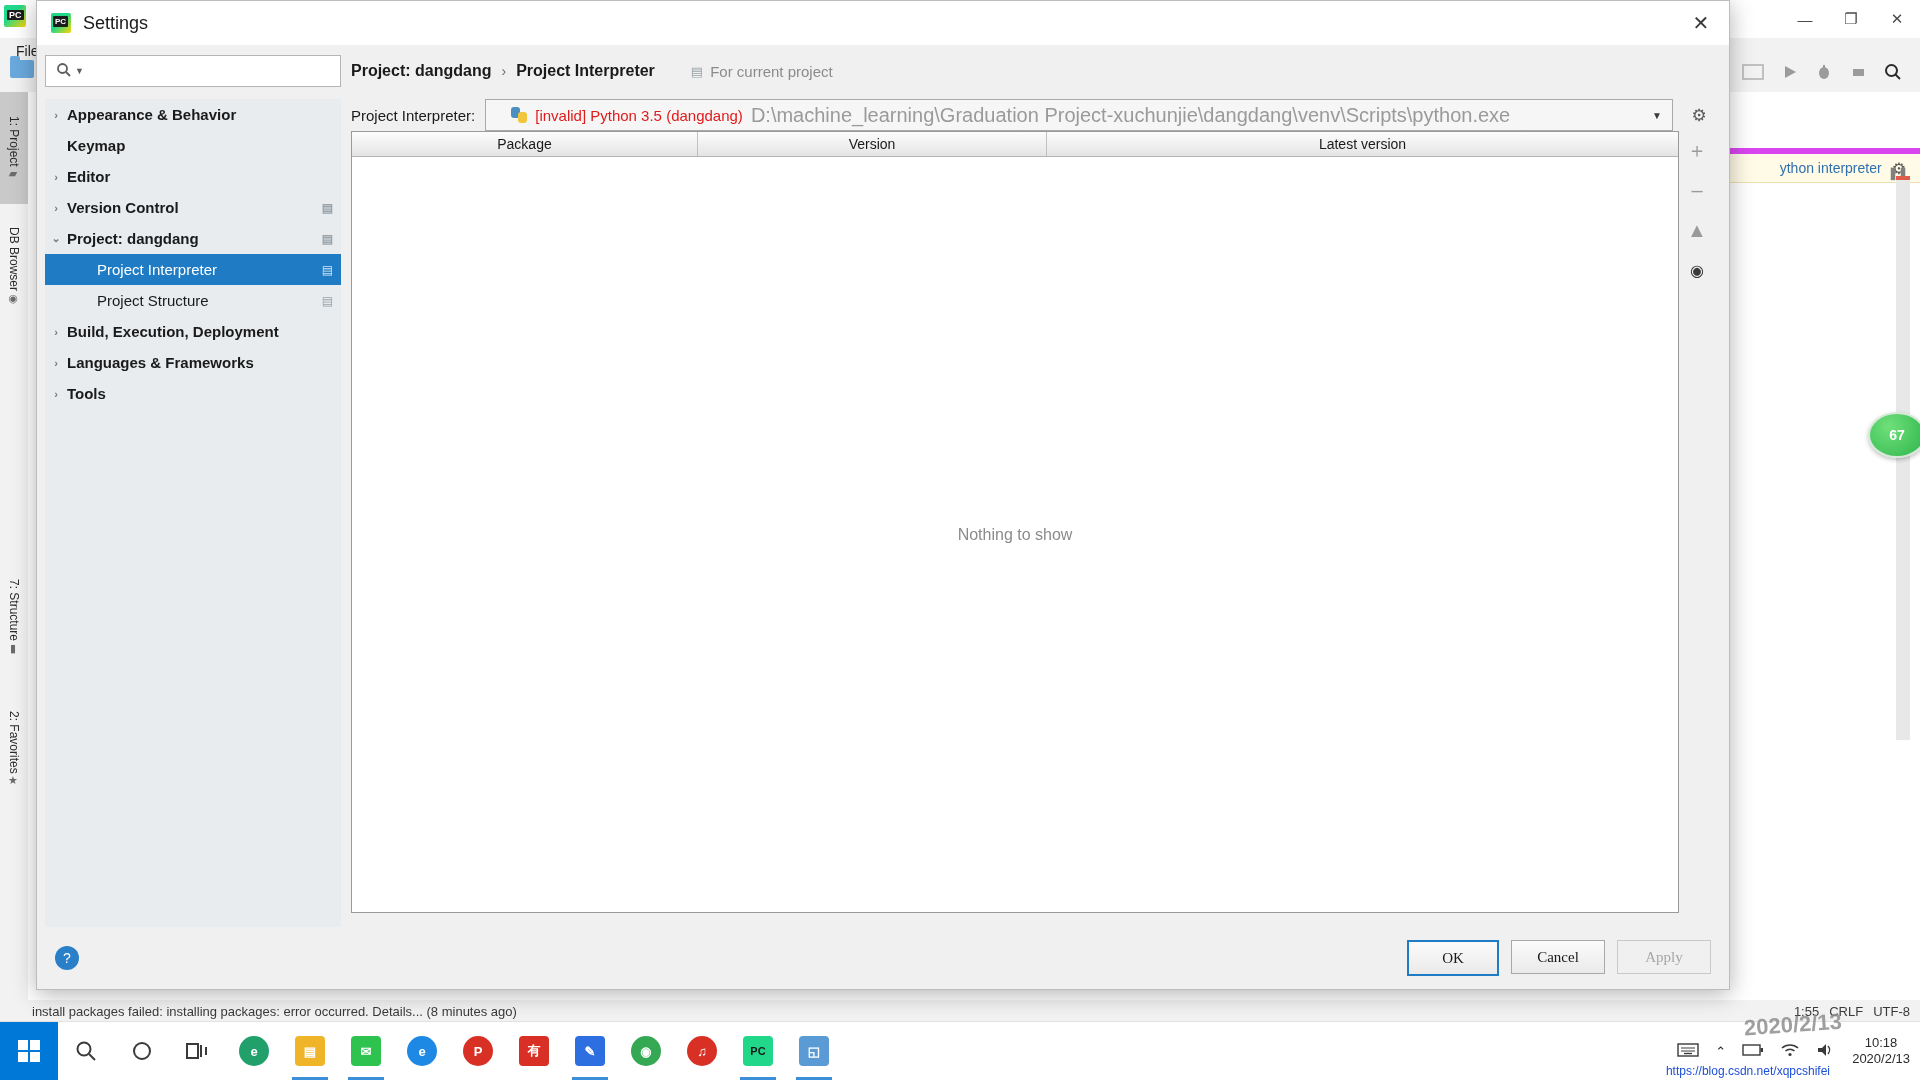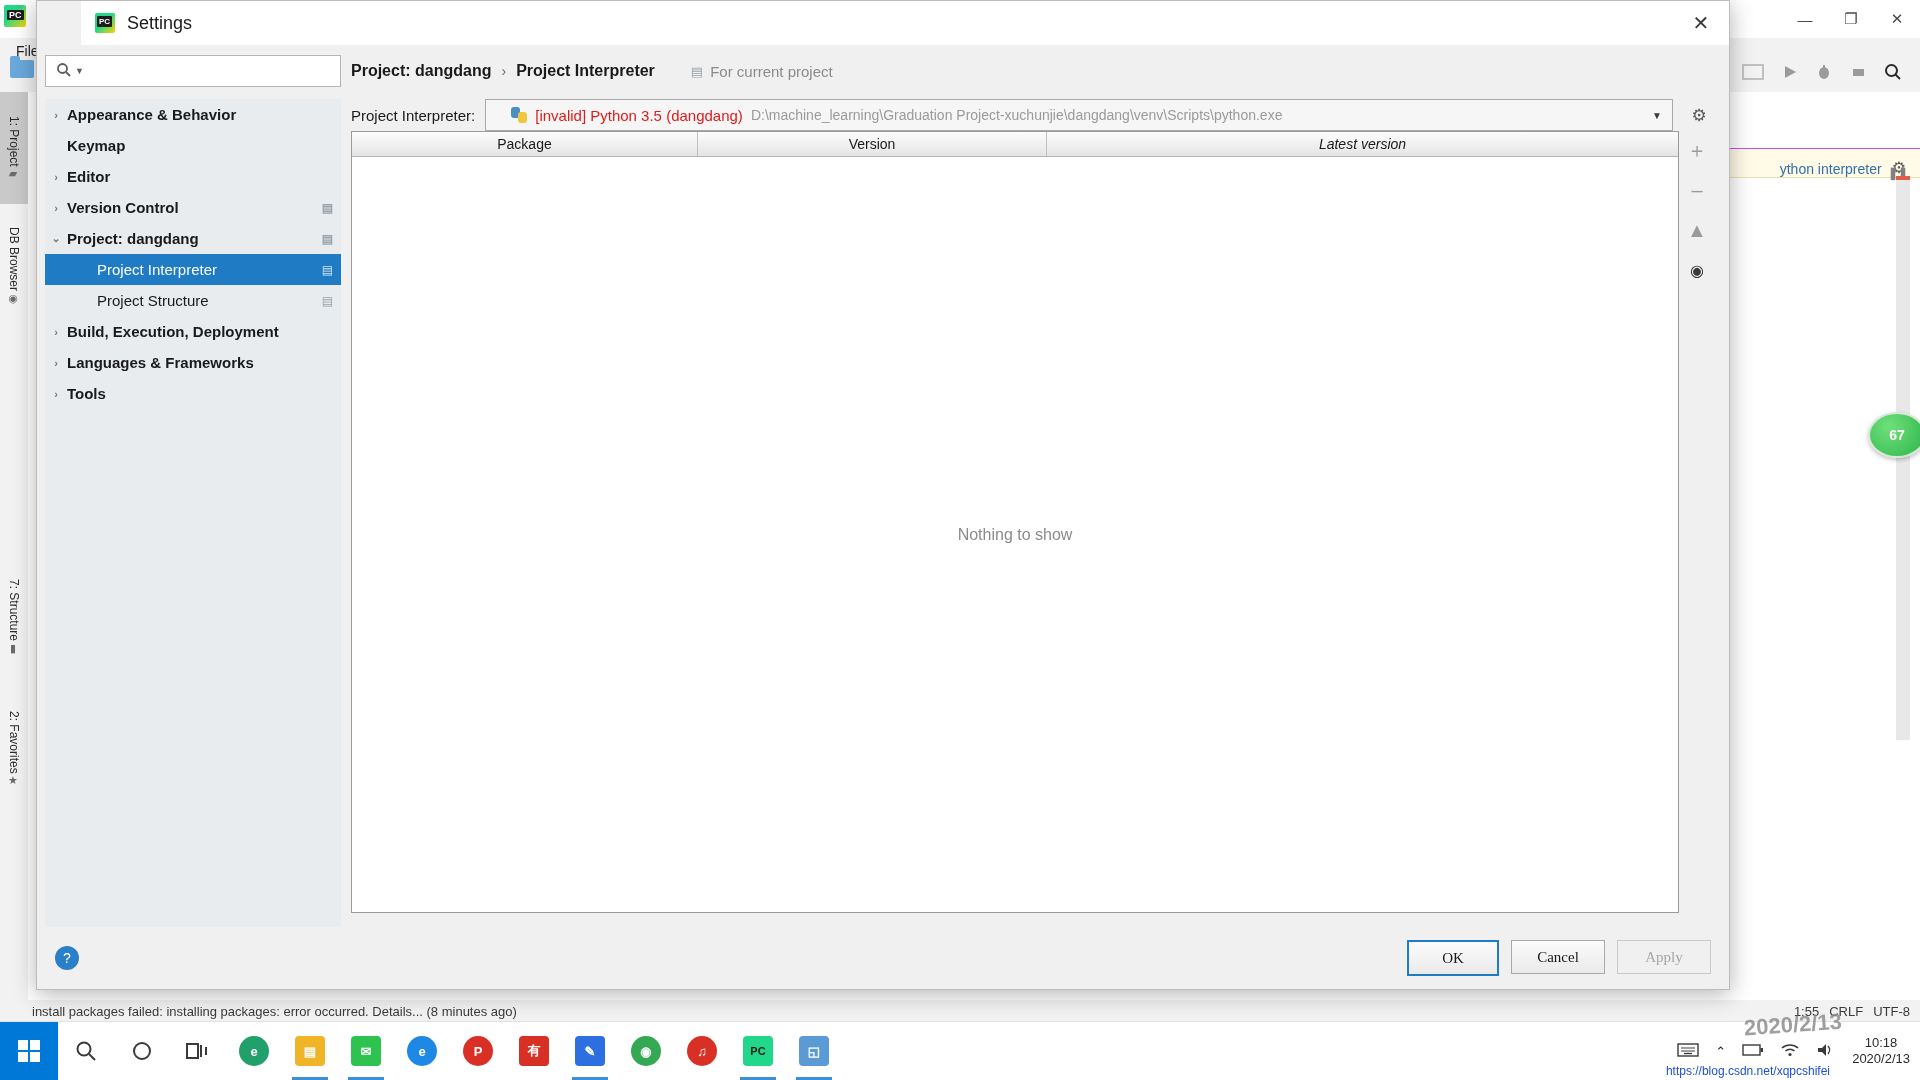--- a/index.html
+++ b/index.html
@@ -69,22 +69,22 @@
   }
   .strip-btn.active { background: #c9c9c9; }
   .strip-ico { font-size: 11px; color: #6b6b6b; }
   
   .ide-editor {
     position: absolute; left: 28px; top: 92px; right: 0; bottom: 58px;
     background: #ffffff;
   }
   .ide-notif {
     position: absolute; right: 0; top: 148px; width: 330px; height: 28px;
-    background: #fffbe6; border-top: 1px solid #d946ef; border-bottom: 1px solid #e8e0b0;
-    display: flex; align-items: flex-end; justify-content: flex-end; gap: 10px;
+    background: #fffbe6; border-top: 6px solid #d946ef; border-bottom: 1px solid #e8e0b0;
+    display: flex; align-items: center; justify-content: flex-end; gap: 10px;
     padding-right: 14px;
     font-size: 14px; color: #2f6fae;
   }
   .ide-gear { color: #5a5a5a; font-size: 16px; }
   .ide-scroll-col {
     position: absolute; right: 10px; top: 180px; width: 14px; height: 560px;
     background: #e8e8e8;
   }
   .ide-scroll-mark {
     position: absolute; right: 10px; top: 176px; width: 14px; height: 4px; background: #e05c4b;
@@ -159,21 +159,21 @@
   }
   
   #dialog {
     position: absolute; left: 36px; top: 0px; width: 1692px; height: 988px;
     background: #f0f0f0; border: 1px solid #bcbcbc;
     box-shadow: 0 4px 22px rgba(0,0,0,.30);
     display: flex; flex-direction: column;
   }
   .dlg-title {
     height: 44px; background: #ffffff; display: flex; align-items: center;
-    padding-left: 14px; position: relative; flex: none; margin-left: 44px;
+    padding-left: 14px; position: relative; flex: none;
   }
   .dlg-title-ico {
     width: 20px; height: 20px; margin-right: 12px; border-radius: 2px;
     background: linear-gradient(135deg,#21d789 0%,#21d789 45%,#ffd400 100%);
     position: relative;
   }
   .dlg-title-ico::after {
     content: "PC"; position: absolute; left: 2px; top: 3px;
     background: #1c1c1c; color: #fff; font-size: 8px; font-weight: bold;
     padding: 0 2px; border-radius: 1px; line-height: 11px;
@@ -236,38 +236,38 @@
   }
   .py-ico {
     width: 16px; height: 16px; flex: none; position: relative;
   }
   .py-ico i {
     position: absolute; width: 9px; height: 11px; border-radius: 3px;
   }
   .py-ico i.a { left: 0; top: 0; background: #4a8fc0; }
   .py-ico i.b { right: 0; bottom: 0; background: #f2c63c; }
   .interp-name { color: #e01b1b; font-size: 15px; white-space: nowrap; }
-  .interp-path { color: #9a9a9a; font-size: 14px; white-space: nowrap; overflow: hidden; text-overflow: ellipsis; }
+  .interp-path { color: #9a9a9a; font-size: 20px; white-space: nowrap; overflow: hidden; text-overflow: ellipsis; }
   .combo-caret { margin-left: auto; padding: 0 10px; color: #3a3a3a; font-size: 10px; }
   .gear-btn {
     width: 32px; height: 30px; background: #f0f0f0;
     display: flex; align-items: center; justify-content: center; flex: none;
     color: #5a5a5a; font-size: 17px;
   }
   .table-area { flex: 1; display: flex; margin-top: 0; min-height: 0; padding-bottom: 14px; justify-content: flex-end; }
   .table-wrap {
     flex: 1; border: 1px solid #9a9a9a; background: #fff;
     display: flex; flex-direction: column; min-width: 0;
   }
   .table-head { display: flex; height: 24px; background: linear-gradient(#fdfdfd,#e4e4e4); border-bottom: 1px solid #b4b4b4; }
   .th {
     display: flex; align-items: center; justify-content: center;
     font-size: 14px; color: #1a1a1a; border-right: 1px solid #c0c0c0;
   }
-  .th:last-child { border-right: none; font-style: italic; }
+  .th:last-child { border-right: none; }
   .table-body {
     flex: 1; display: flex; align-items: center; justify-content: center;
     color: #8b8b8b; font-size: 16px;
   }
   .table-side {
     width: 36px; background: #f0f0f0;
     display: flex; flex-direction: column; align-items: center; padding-top: 6px; gap: 14px;
   }
   .side-btn {
     width: 30px; height: 26px; display: flex; align-items: center; justify-content: center;

